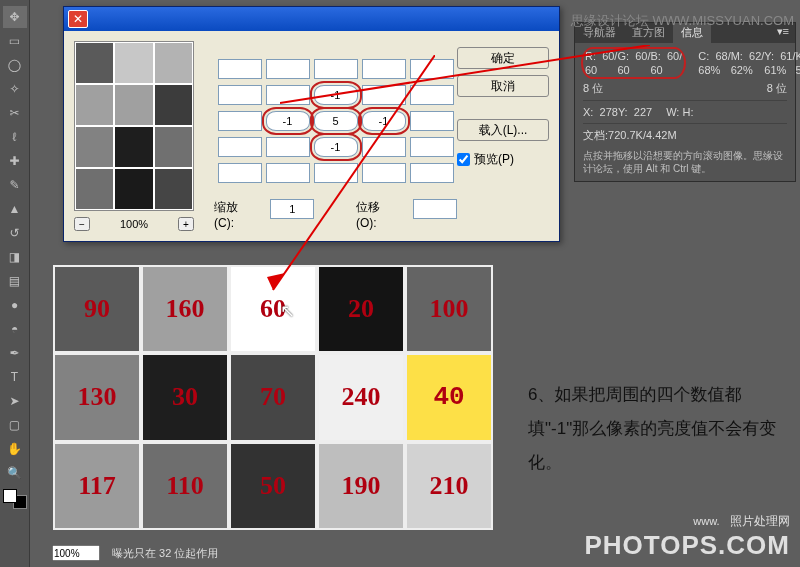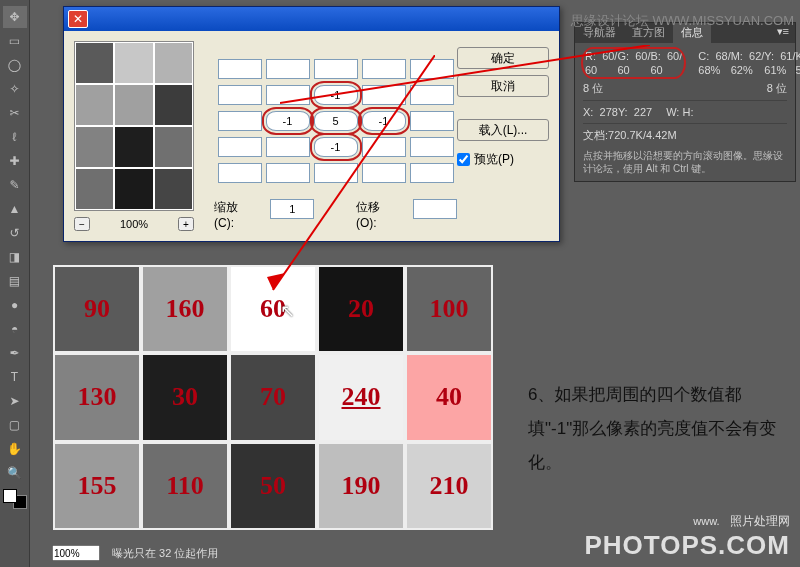--- a/index.html
+++ b/index.html
@@ -222,23 +222,23 @@
 
 <div class="canvas-grid" id="canvasgrid">
     <div class="cell" style="background: rgb(90, 90, 90);">90</div>
     <div class="cell" style="background: rgb(160, 160, 160);">160</div>
     <div class="cell" style="background: #ffffff;">60</div>
     <div class="cell" style="background: rgb(20, 20, 20);">20</div>
     <div class="cell" style="background: rgb(100, 100, 100);">100</div>
     <div class="cell" style="background: rgb(130, 130, 130);">130</div>
     <div class="cell" style="background: rgb(30, 30, 30);">30</div>
     <div class="cell" style="background: rgb(70, 70, 70);">70</div>
-    <div class="cell" style="background: rgb(240, 240, 240); text-decoration: underline;">240</div>
-    <div class="cell" style="background: #fca5a5;">40</div>
-    <div class="cell" style="background: rgb(155, 155, 155);">155</div>
+    <div class="cell" style="background: rgb(240, 240, 240);">240</div>
+    <div class="cell" style="background: #fde047; font-family: Liberation Mono, monospace;">40</div>
+    <div class="cell" style="background: rgb(155, 155, 155);">117</div>
     <div class="cell" style="background: rgb(110, 110, 110);">110</div>
     <div class="cell" style="background: rgb(50, 50, 50);">50</div>
     <div class="cell" style="background: rgb(190, 190, 190);">190</div>
     <div class="cell" style="background: rgb(210, 210, 210);">210</div>
   </div>
 
 <div class="tutorial-text">6、如果把周围的四个数值都填"-1"那么像素的亮度值不会有变化。</div>
 
 <div class="watermark-big">
   <span class="small">www.</span>

